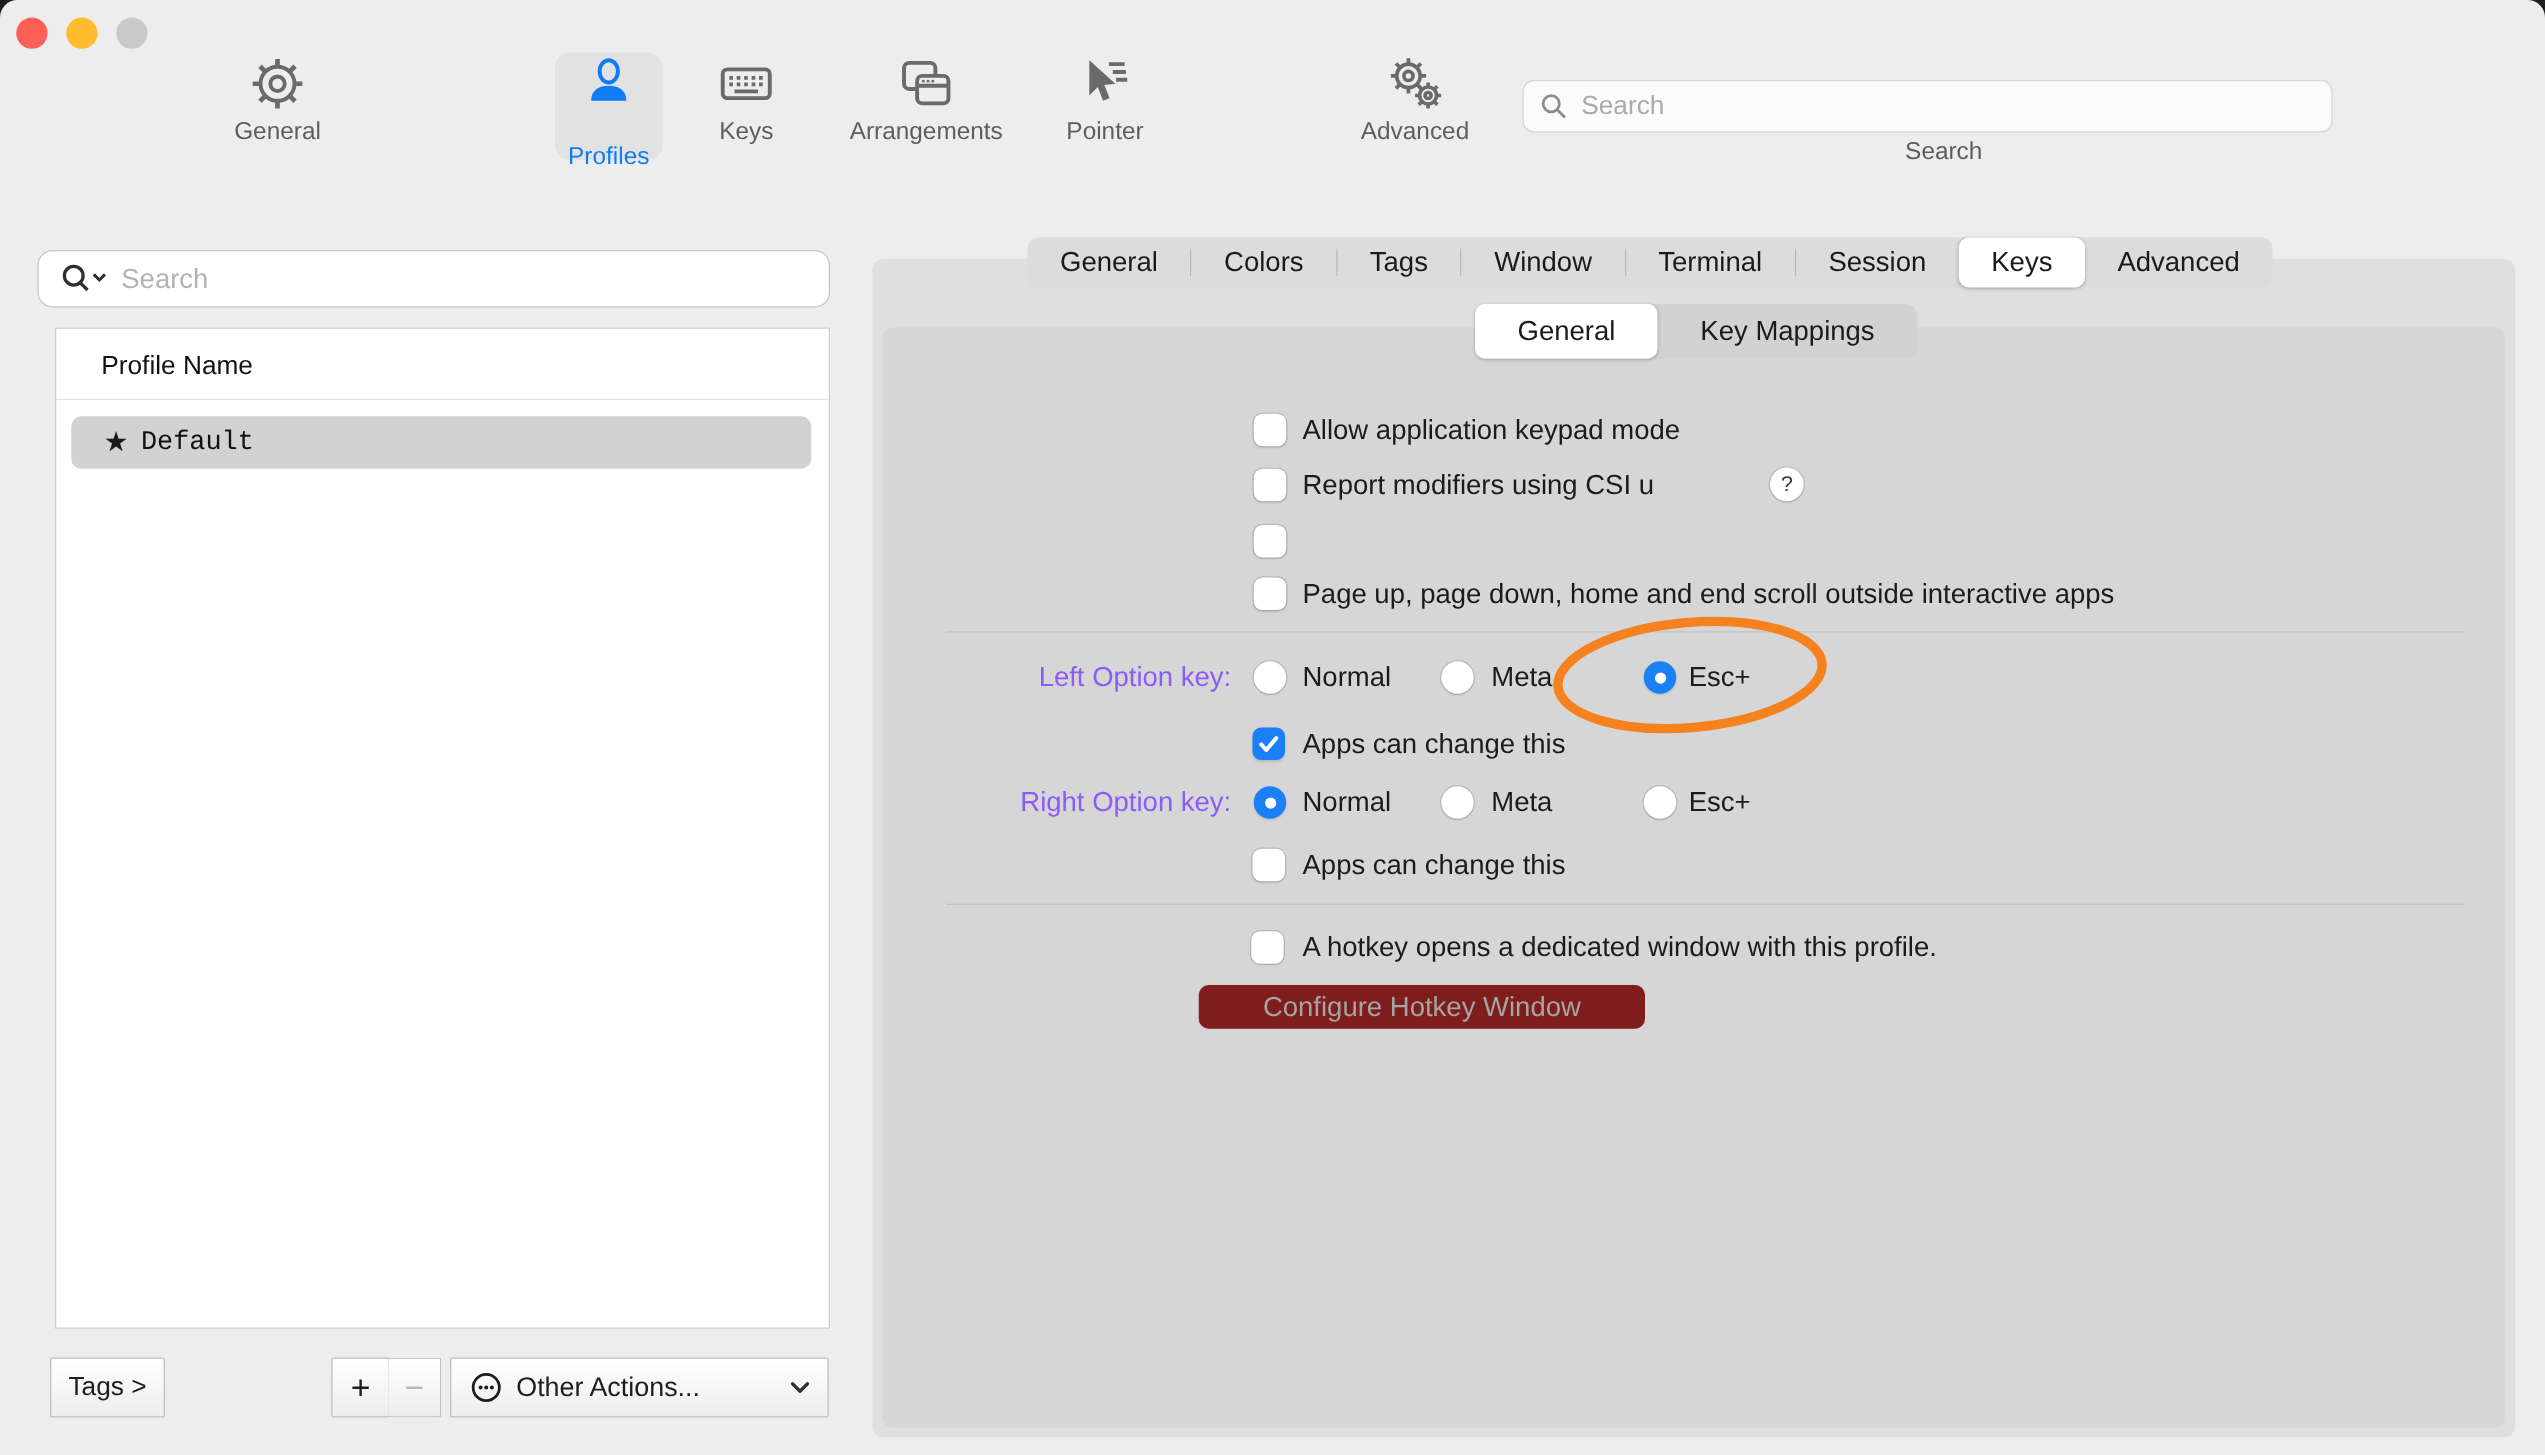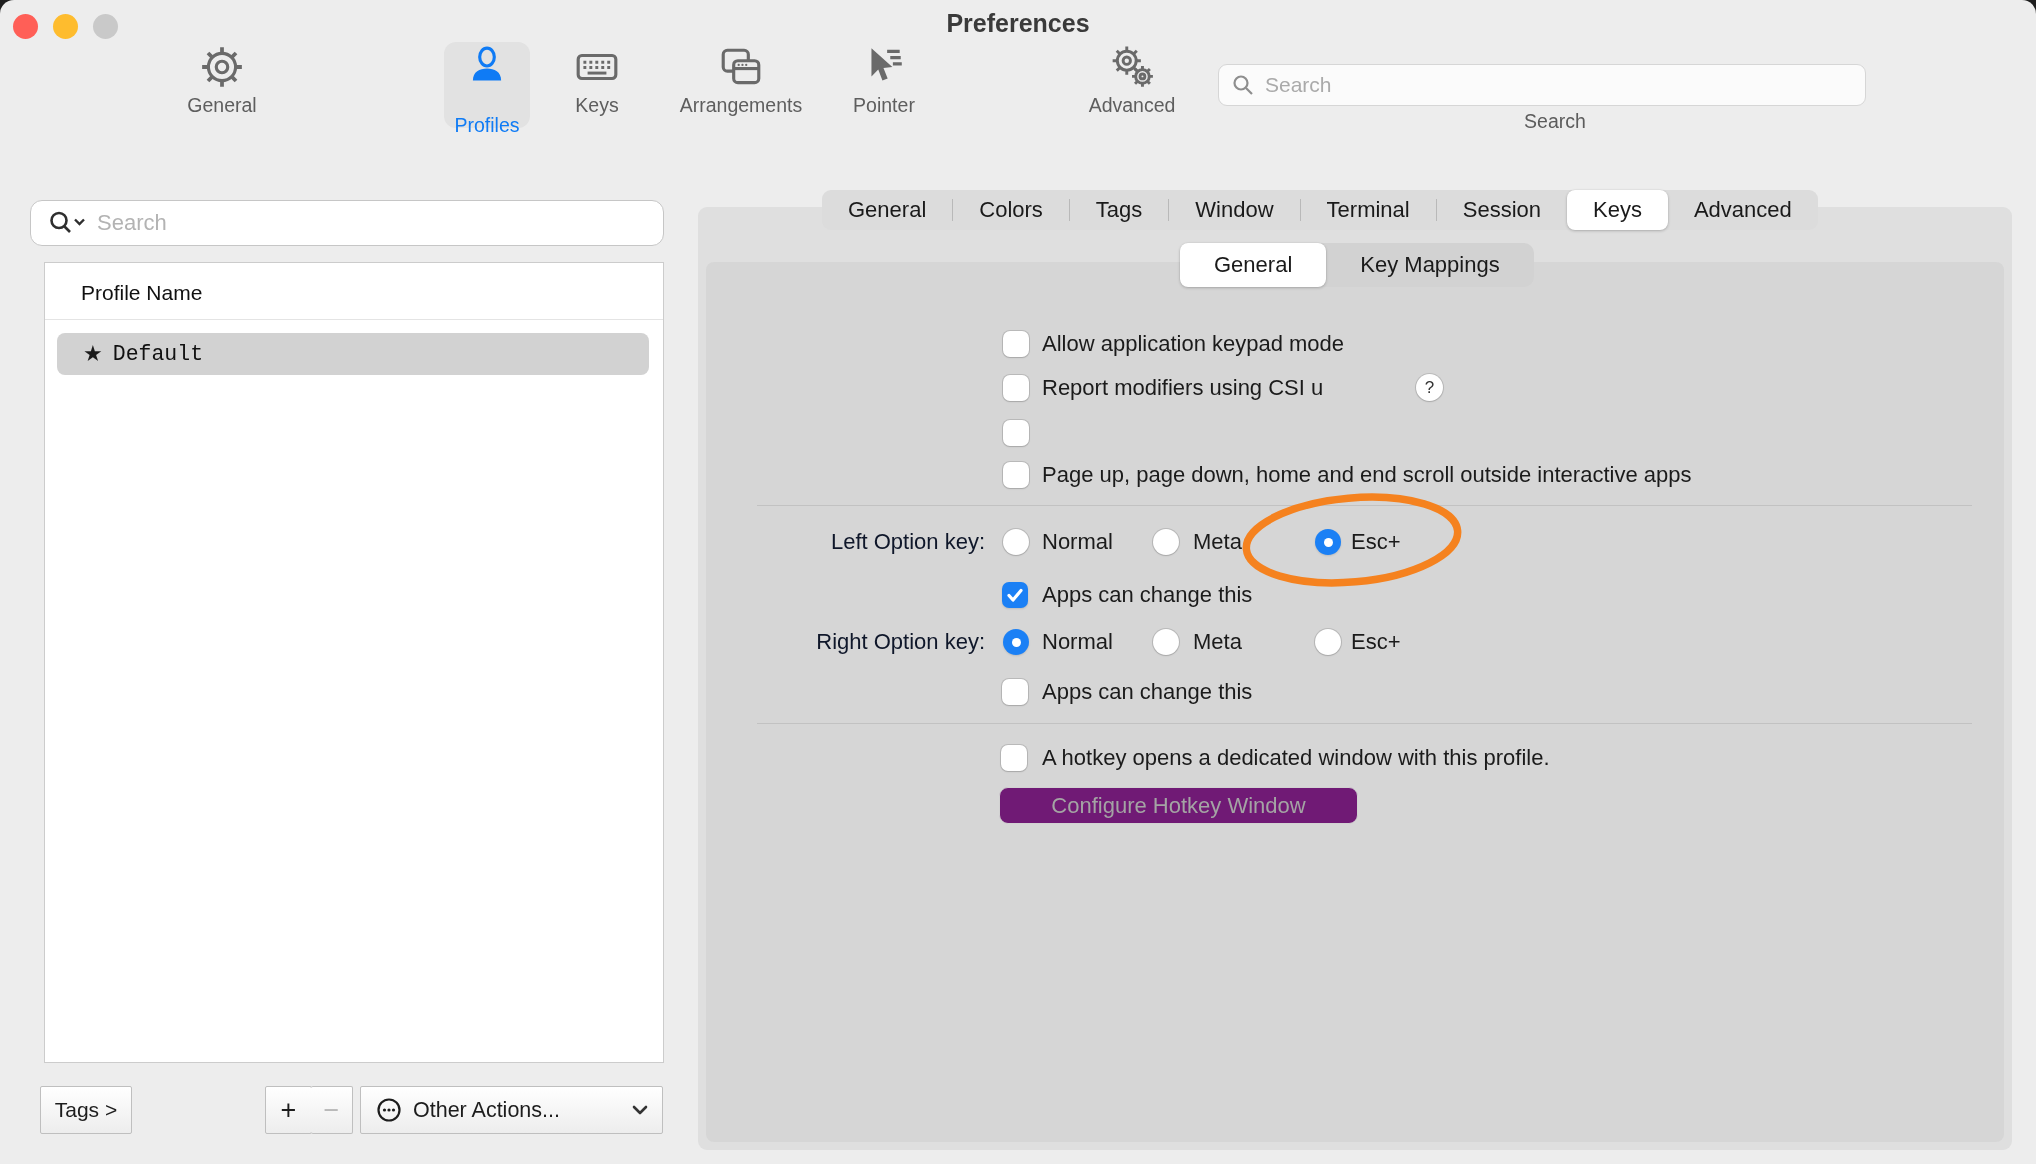--- a/index.html
+++ b/index.html
@@ -46,36 +46,35 @@
   .subtabs{left:1180px;top:243px;height:44px;background:#d2d2d2;border-radius:10px;}
   .subtabs .s{padding:0 34px;}
   
   .cb{position:absolute;width:26px;height:26px;border-radius:7px;background:#fff;box-shadow:0 0 0 1px rgba(0,0,0,.13),0 1px 2px rgba(0,0,0,.10);}
   .cb.checked{background:#1b80f5;box-shadow:0 1px 2px rgba(0,0,0,.12);}
   .cb svg{position:absolute;left:0;top:0;width:26px;height:26px;}
   .radio{position:absolute;width:26px;height:26px;border-radius:50%;background:#fff;box-shadow:0 0 0 1px rgba(0,0,0,.13),0 1px 2px rgba(0,0,0,.10);}
   .radio.sel{background:#1b80f5;box-shadow:0 1px 2px rgba(0,0,0,.12);}
   .radio.sel::after{content:"";position:absolute;left:8.5px;top:8.5px;width:9px;height:9px;border-radius:50%;background:#fff;}
   .lbl{position:absolute;font-size:22px;color:#1b1b1b;line-height:26px;white-space:nowrap;}
-  .optlabel{position:absolute;left:700px;width:285px;text-align:right;font-size:22px;color:#0f172a;line-height:26px;}
+  .optlabel{position:absolute;left:700px;width:285px;text-align:right;font-size:22px;color:#8b5cf6;line-height:26px;}
   .cdiv{position:absolute;left:757px;width:1215px;height:1px;background:#c2c2c2;}
   .help{position:absolute;left:1416px;width:27px;height:27px;border-radius:50%;background:#fff;box-shadow:0 0 0 1px rgba(0,0,0,.12),0 1px 2px rgba(0,0,0,.10);display:flex;align-items:center;justify-content:center;font-size:17px;color:#333;}
-  .cfgbtn{position:absolute;left:999px;top:787px;width:359px;height:37px;border-radius:9px;background:#701a75;border:1px solid #d2d2d2;box-sizing:border-box;display:flex;align-items:center;justify-content:center;font-size:22px;color:#a4a4a4;}
+  .cfgbtn{position:absolute;left:958px;top:787px;width:359px;height:37px;border-radius:9px;background:#7f1d1d;border:1px solid #d2d2d2;box-sizing:border-box;display:flex;align-items:center;justify-content:center;font-size:22px;color:#a4a4a4;}
   .annot{position:absolute;left:1237px;top:487px;width:230px;height:106px;pointer-events:none;}
 </style>
 </head>
 <body>
 
 <div class="window">
 
   <div class="tl" style="left:13px;background:#ff5f57;"></div>
   <div class="tl" style="left:53px;background:#febc2e;"></div>
   <div class="tl" style="left:93px;background:#c9c9c9;"></div>
 
-  <div class="title">Preferences</div>
 
   <div class="thl"></div>
 
   <div class="titem" style="left:147px;">
     <span class="ticon">
       <svg viewBox="0 0 44 44" width="46" height="46">
           <g fill="none" stroke="currentColor" stroke-width="3">
             <circle cx="22" cy="22" r="13"></circle>
             <circle cx="22" cy="22" r="5.5"></circle>
             <g stroke-width="3.6">

